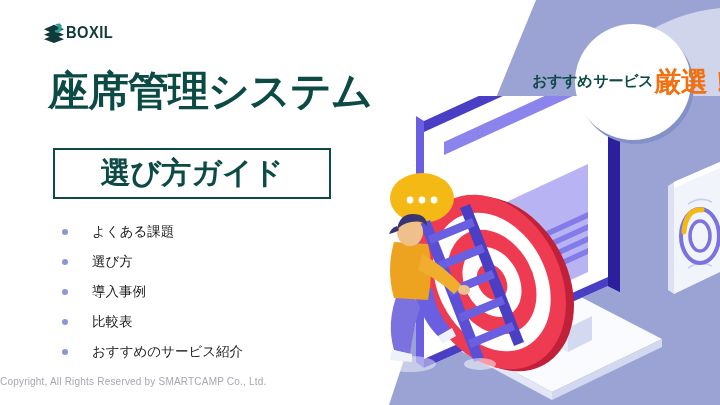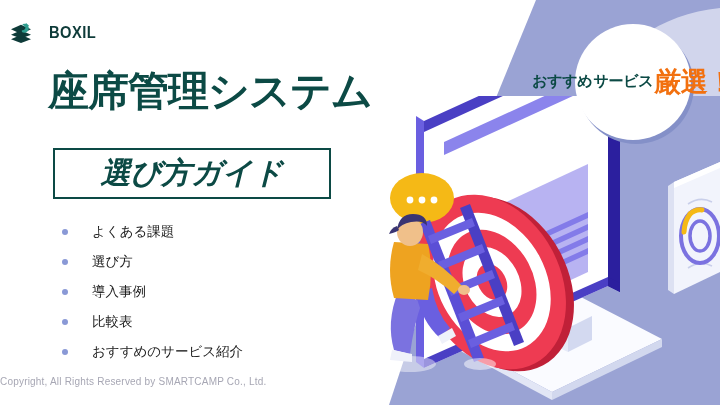--- a/index.html
+++ b/index.html
@@ -14,22 +14,22 @@
     width:720px;height:405px;
     background:#ffffff;
     overflow:hidden;
   }
 
   
   .bg-layer{position:absolute;inset:0;width:720px;height:405px;}
 
   
   .logo{
-    position:absolute;left:10px;top:22px;
-    display:flex;align-items:center;gap:17px;
+    position:absolute;left:43px;top:22px;
+    display:flex;align-items:center;gap:1px;
     height:22px;
   }
   .logo-mark{width:22px;height:20px;display:block;}
   .logo-text{
     font-size:16px;font-weight:bold;letter-spacing:0.5px;
     color:#0E3B39;line-height:1;font-family:"Liberation Sans",sans-serif;
     transform:scaleX(0.92);transform-origin:left center;
   }
 
   
@@ -42,21 +42,21 @@
     white-space:nowrap;
     font-family:"DejaVu Sans","Liberation Sans",sans-serif;
   }
 
   
   .subtitle-box{
     position:absolute;left:53px;top:148px;
     width:278px;height:51px;
     border:2px solid #0C4A45;
     box-sizing:border-box;
-    display:flex;align-items:center;justify-content:center;font-style:italic;
+    display:flex;align-items:center;justify-content:center;
   }
   .subtitle-text{
     font-size:30px;font-weight:bold;color:#0C4A45;
     letter-spacing:0px;line-height:1;
     font-family:"DejaVu Sans","Liberation Sans",sans-serif;
     margin-top:-1px;
   }
 
   
   .toc{

